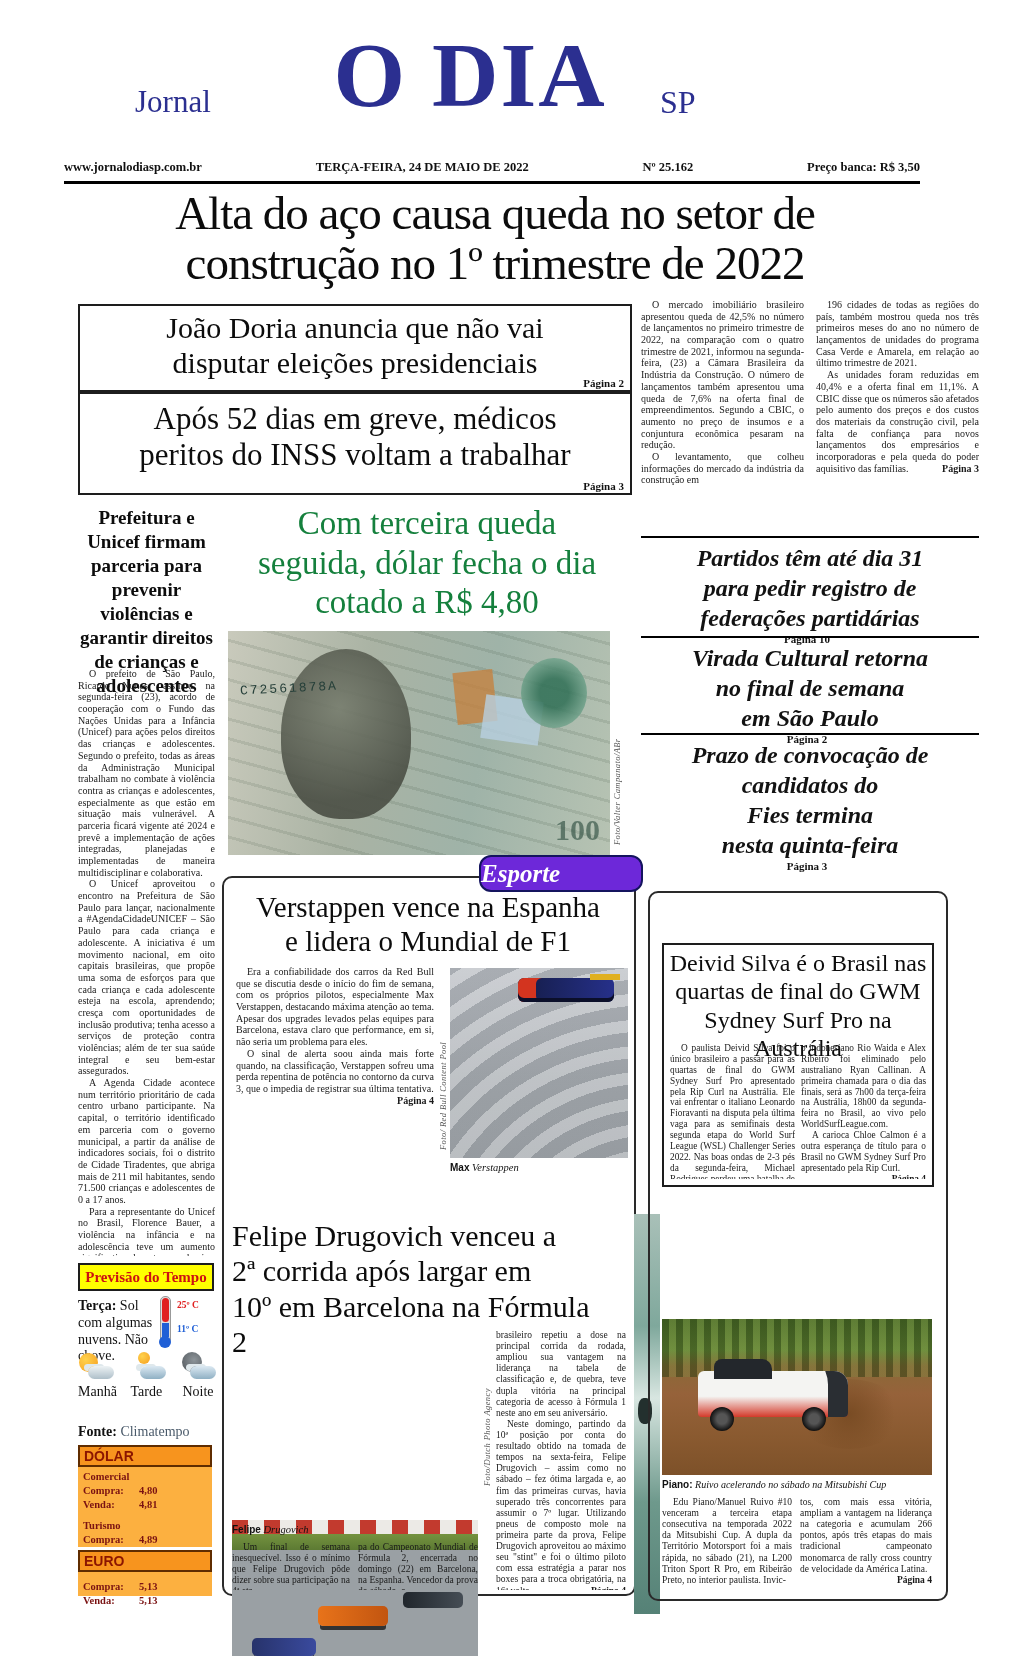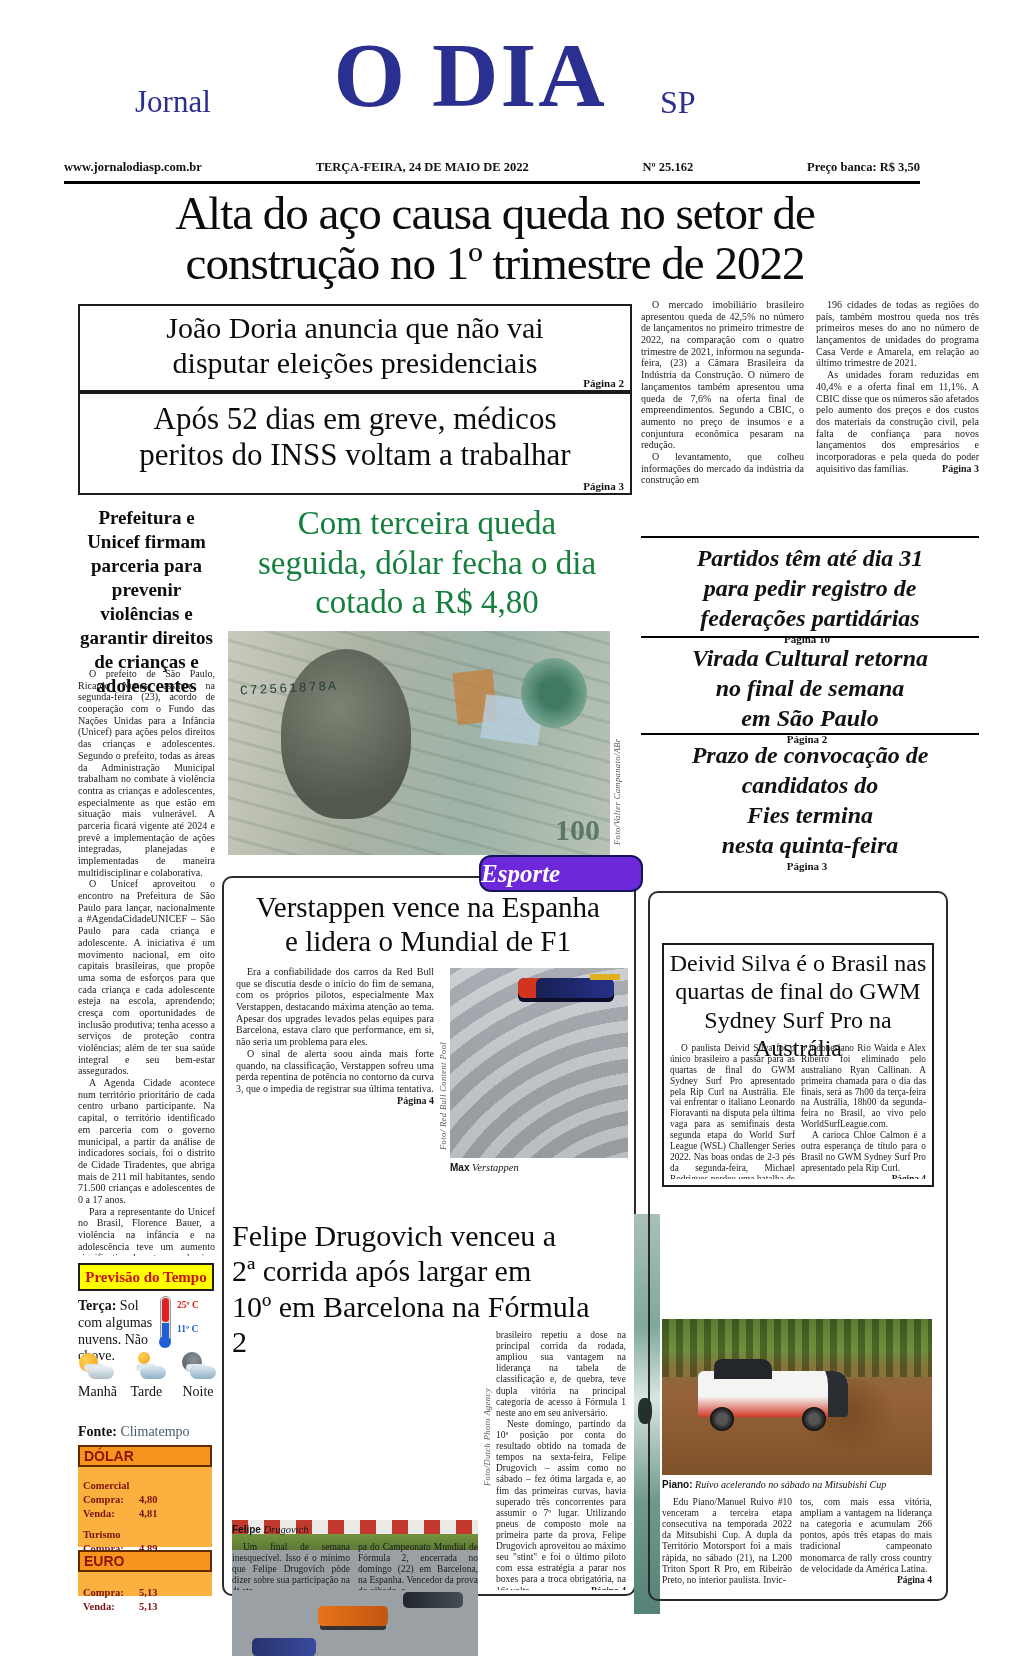--- a/index.html
+++ b/index.html
@@ -312,32 +312,32 @@
       <div class="wtxt" style="margin-top:4px;">Noite</div>
     </div>
   </div>
   <div class="abs wtxt" style="left:78px;top:1424px;width:137px;">
     <span class="wlabel">Fonte:</span>
     <span style="color:#4a5a6a;">Climatempo</span>
   </div>
 
   <div class="abs cur" style="left:78px;top:1445px;width:134px;height:102px;">
     <div class="curhead">DÓLAR</div>
-    <div class="curtxt" style="padding:12px 5px;">
+    <div class="curtxt" style="padding:3px 5px;">
       <div>Comercial</div>
       <div class="crow"><span class="cl">Compra:</span><span>4,80</span></div>
       <div class="crow"><span class="cl">Venda:</span><span>4,81</span></div>
       <div style="height:6px;"></div>
       <div>Turismo</div>
       <div class="crow"><span class="cl">Compra:</span><span>4,89</span></div>
       <div class="crow"><span class="cl">Venda:</span><span>4,99</span></div>
     </div>
   </div>
 
   <div class="abs cur" style="left:78px;top:1550px;width:134px;height:46px;">
     <div class="curhead">EURO</div>
-    <div class="curtxt" style="padding:14px 5px;">
+    <div class="curtxt" style="padding:8px 5px;">
       <div class="crow"><span class="cl">Compra:</span><span>5,13</span></div>
       <div class="crow"><span class="cl">Venda:</span><span>5,13</span></div>
     </div>
   </div>
 
 </div>
 
 </body></html>

